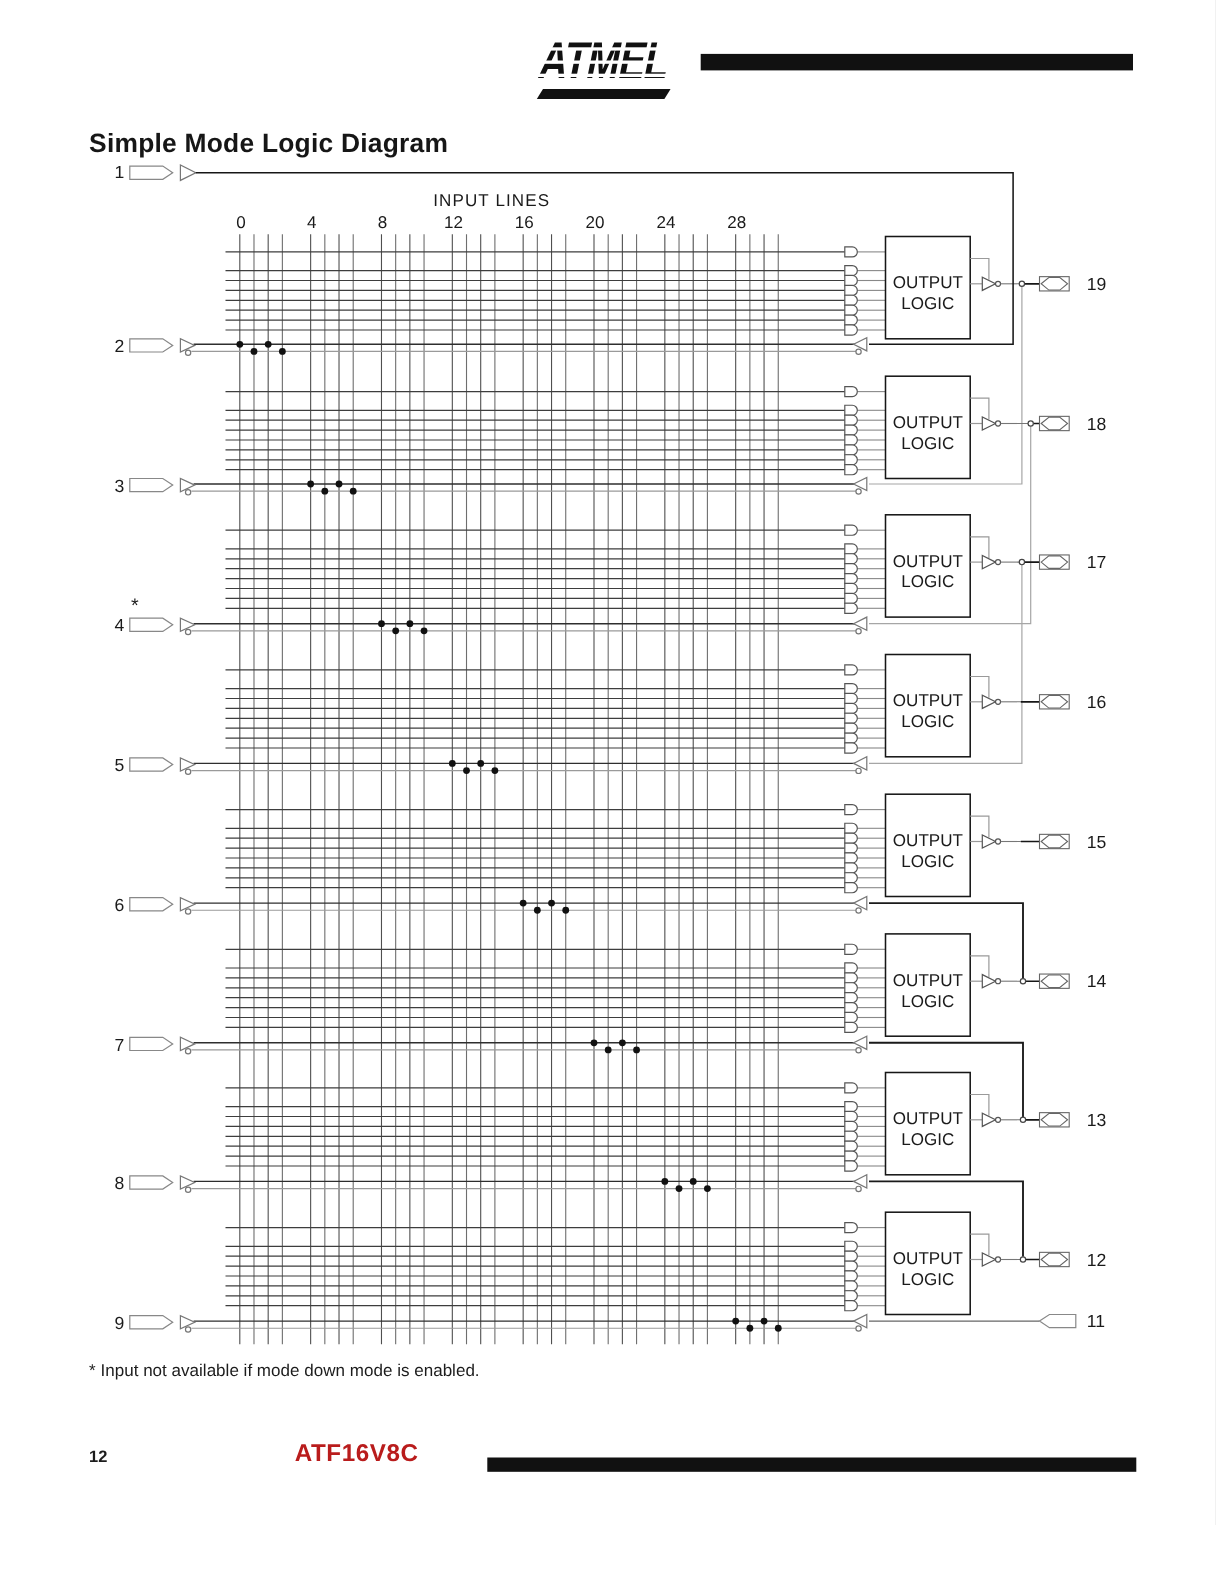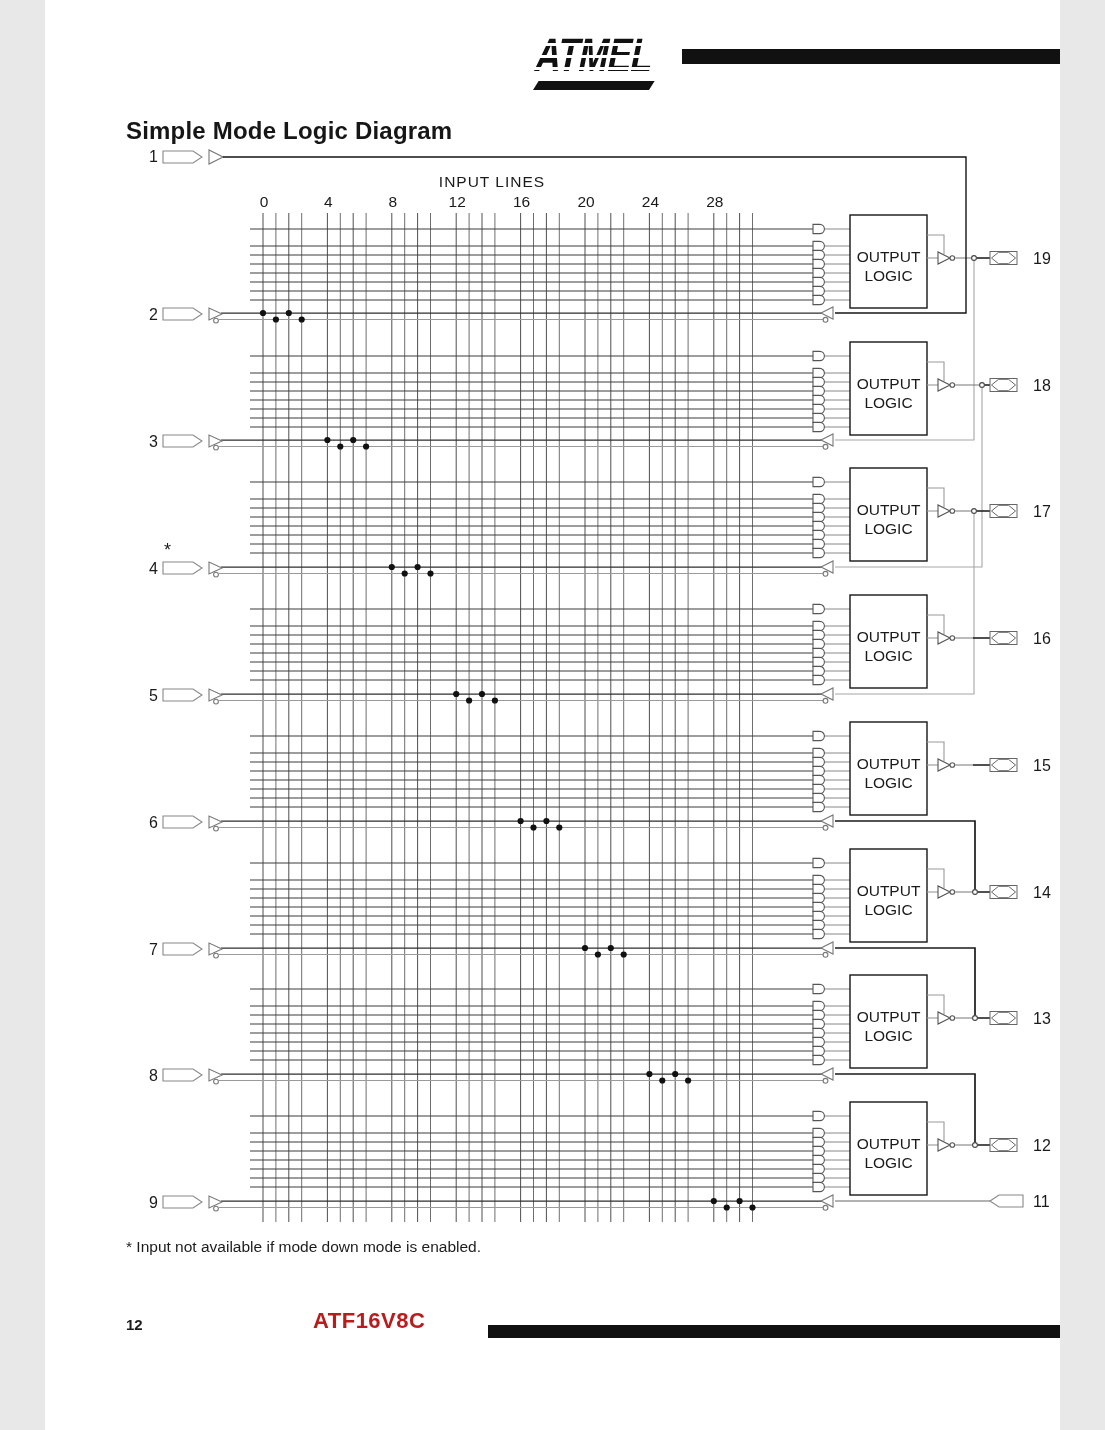--- a/index.html
+++ b/index.html
@@ -1,19 +1,19 @@
 <!DOCTYPE html>
 <html style="--ink: #111111; --paper: #ffffff;"><head>
 <meta charset="utf-8">
 <style>
   :root{ --ink:#111; --paper:#fff; }
   html,body{ margin:0; padding:0; background:#e8e8e8; }
   body{ font-family:"Liberation Sans", sans-serif; }
   #page{
-    position:relative; width:1015px; height:1430px; background:var(--paper);
+    position:relative; width:1105px; height:1430px; background:var(--paper);
     margin:0 auto; overflow:hidden;
   }
   #diagram-svg{ position:absolute; left:0; top:0; }
   .abs{ position:absolute; }
   #page-title{
     left:81px; top:117px; font-size:24px; font-weight:bold; color:#161616;
     letter-spacing:0.2px;
   }
   
   #logo{ left:488px; top:28px; width:132px; height:66px; }

